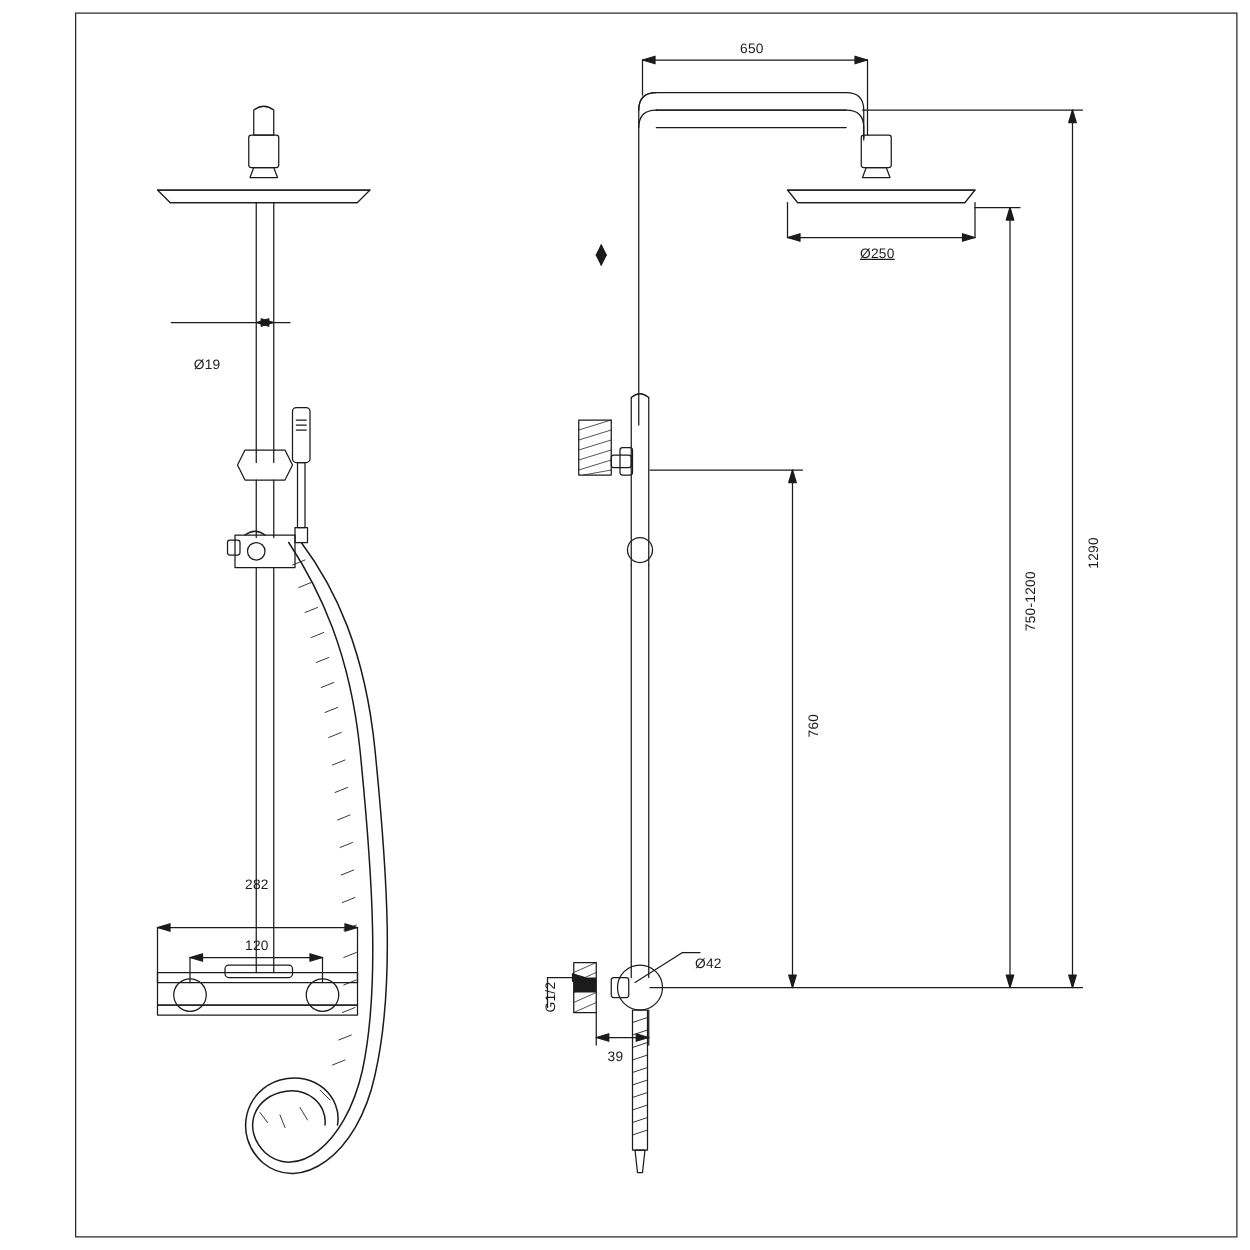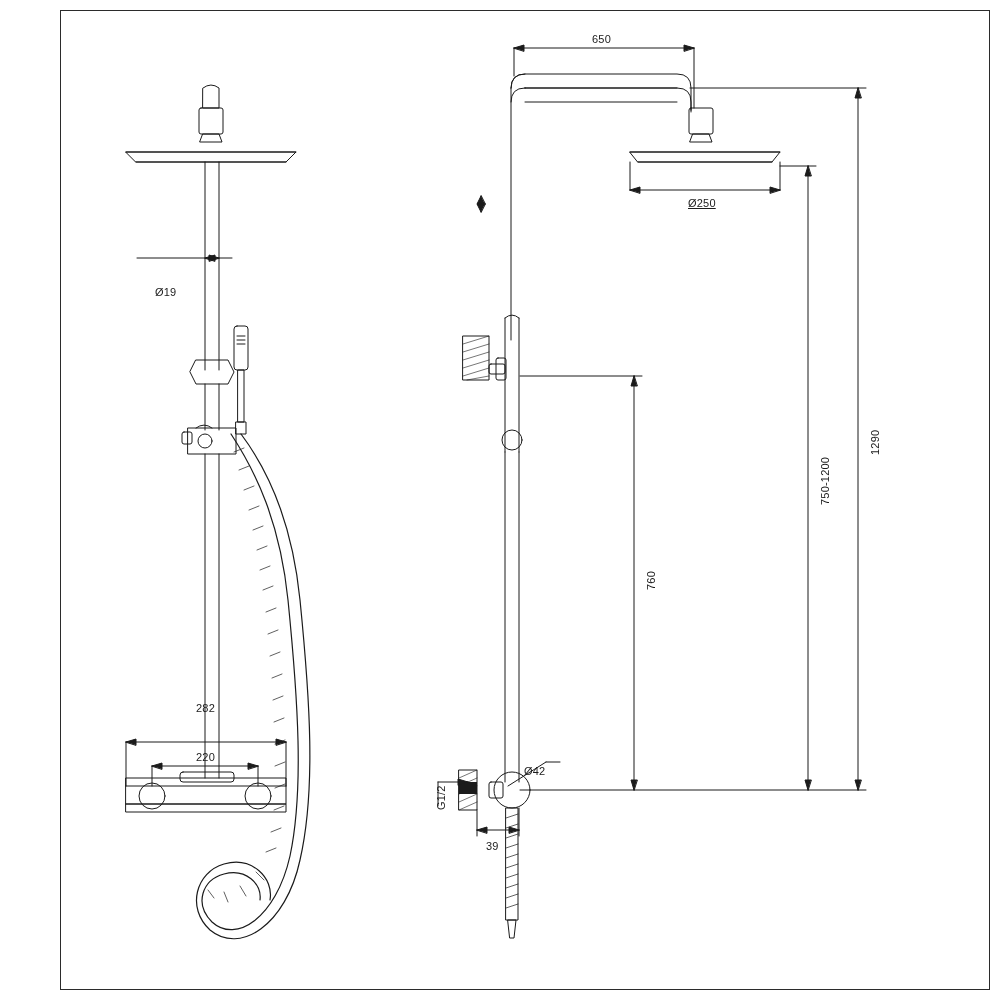--- a/index.html
+++ b/index.html
@@ -283,24 +283,24 @@
       <g>
         <line x1="508" y1="786" x2="546" y2="762"></line>
         <line x1="546" y1="762" x2="560" y2="762"></line>
       </g>
 
     </g>
   </svg>
 
   <div class="dimtext" style="left:155px; top:243px;margin-top:43px;">Ø19</div>
   <div class="dimtext" style="left:196px; top:702px;">282</div>
-  <div class="dimtext" style="left:196px; top:751px;">220</div>
+  <div class="dimtext" style="left:196px; top:751px;">120</div>
 
   <div class="dimtext" style="left:592px; top:33px;">650</div>
   <div class="dimtext" style="left:688px; top:197px;text-decoration:underline;">Ø250</div>
   <div class="dimtext vert" style="left:869px; top:455px;">1290</div>
   <div class="dimtext vert" style="left:819px; top:505px;">750-1200</div>
   <div class="dimtext vert" style="left:645px; top:590px;">760</div>
   <div class="dimtext" style="left:486px; top:840px;">39</div>
-  <div class="dimtext" style="left:524px; top:765px;">Ø42</div>
+  <div class="dimtext" style="left:556px; top:765px;">Ø42</div>
   <div class="dimtext vert" style="left:435px; top:810px;">G1/2</div>
 
 </div>
 
 </body></html>

